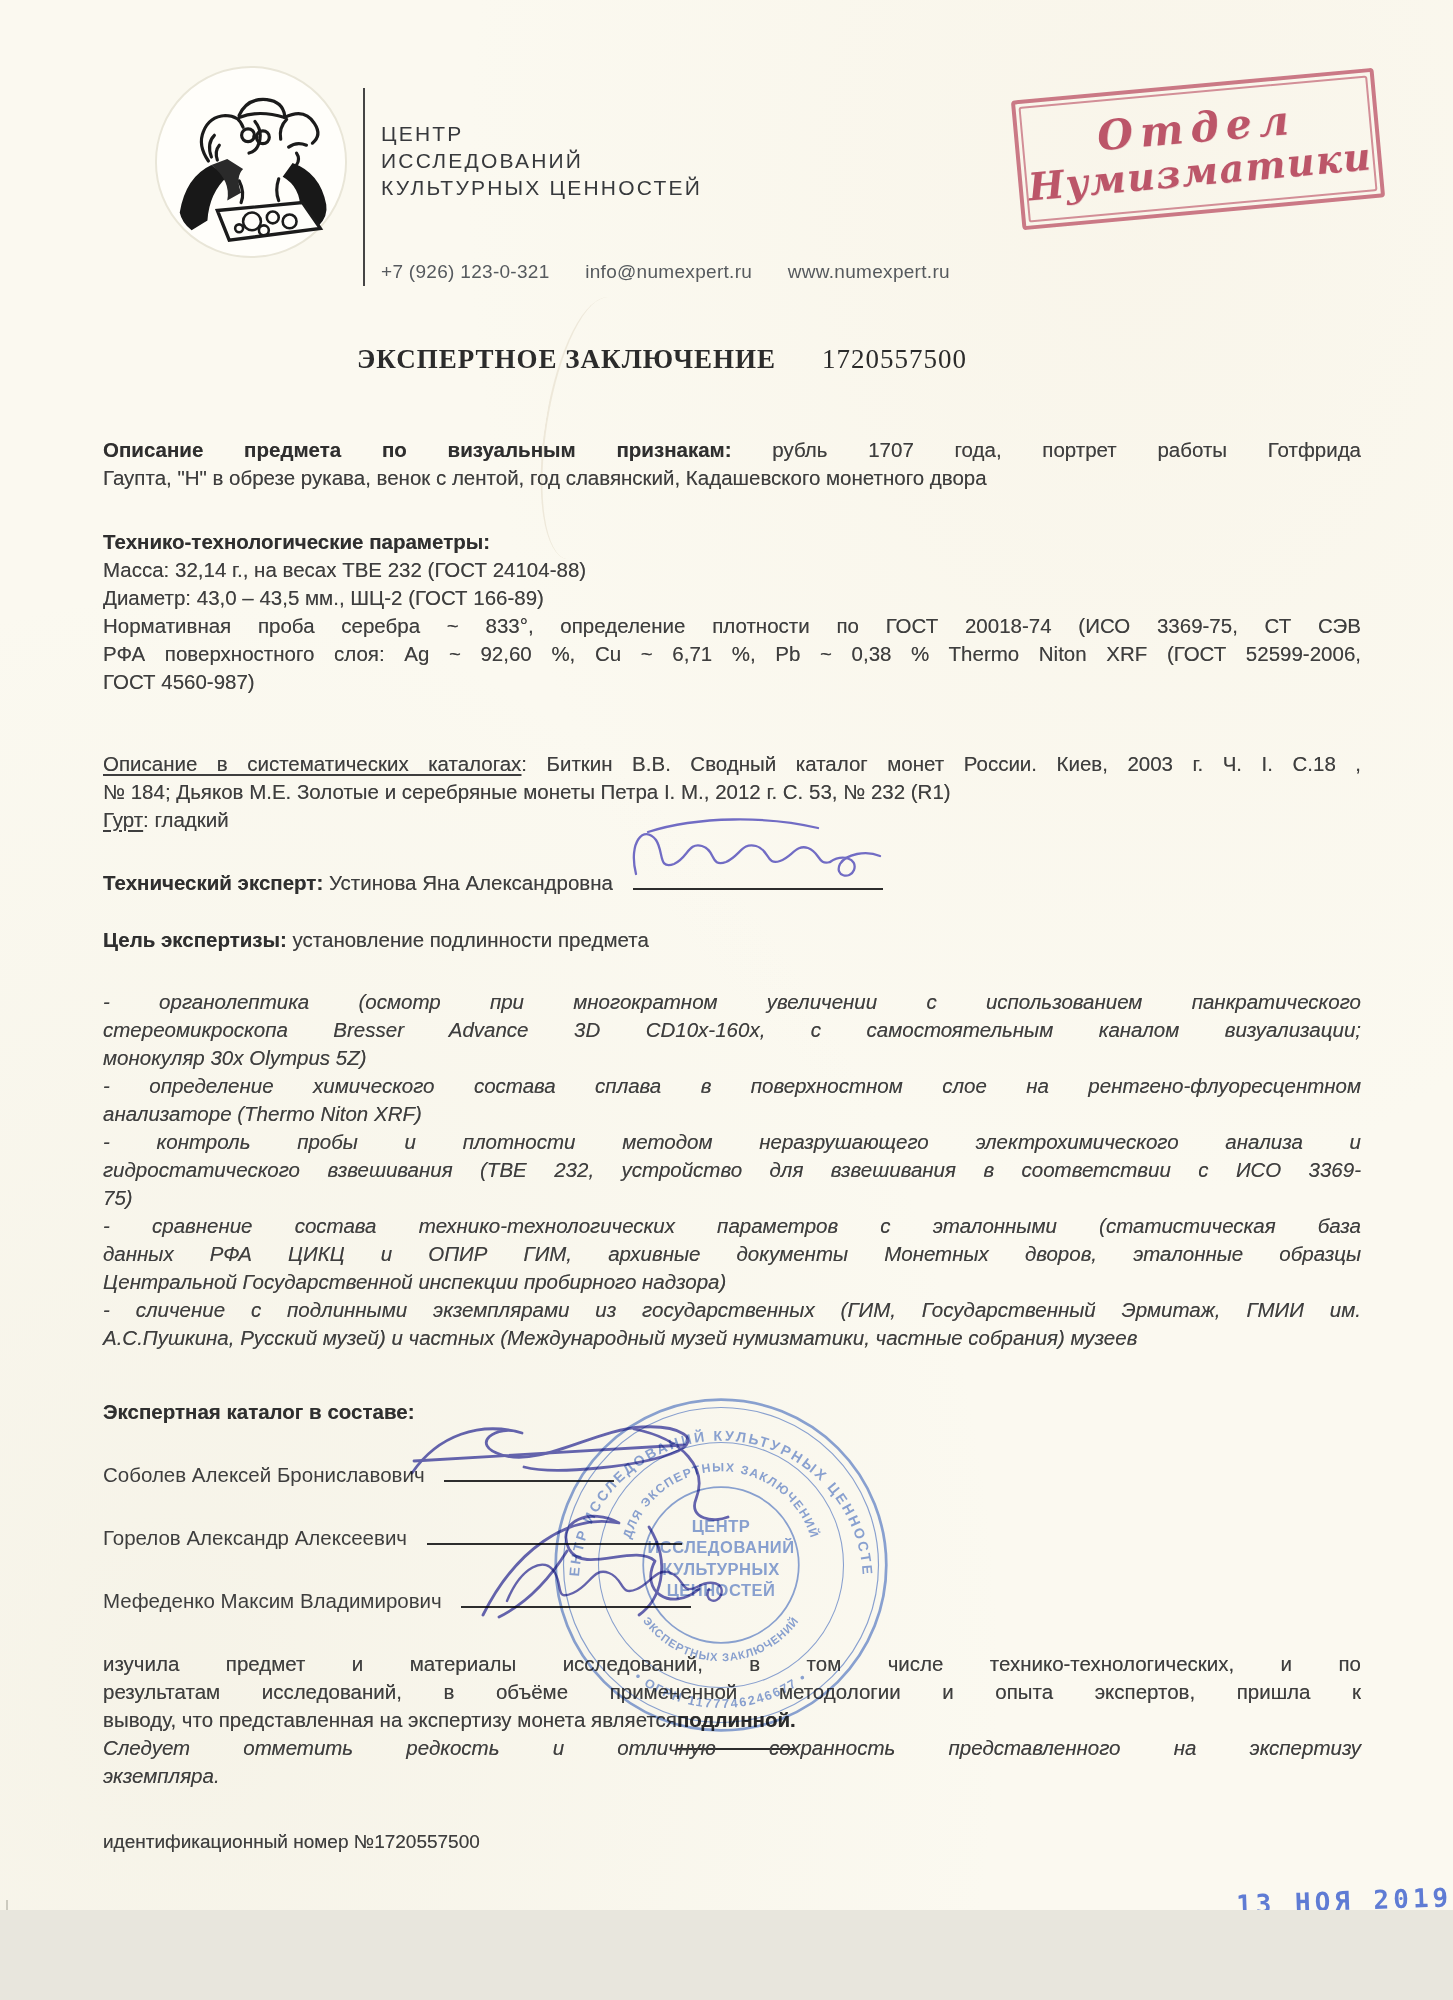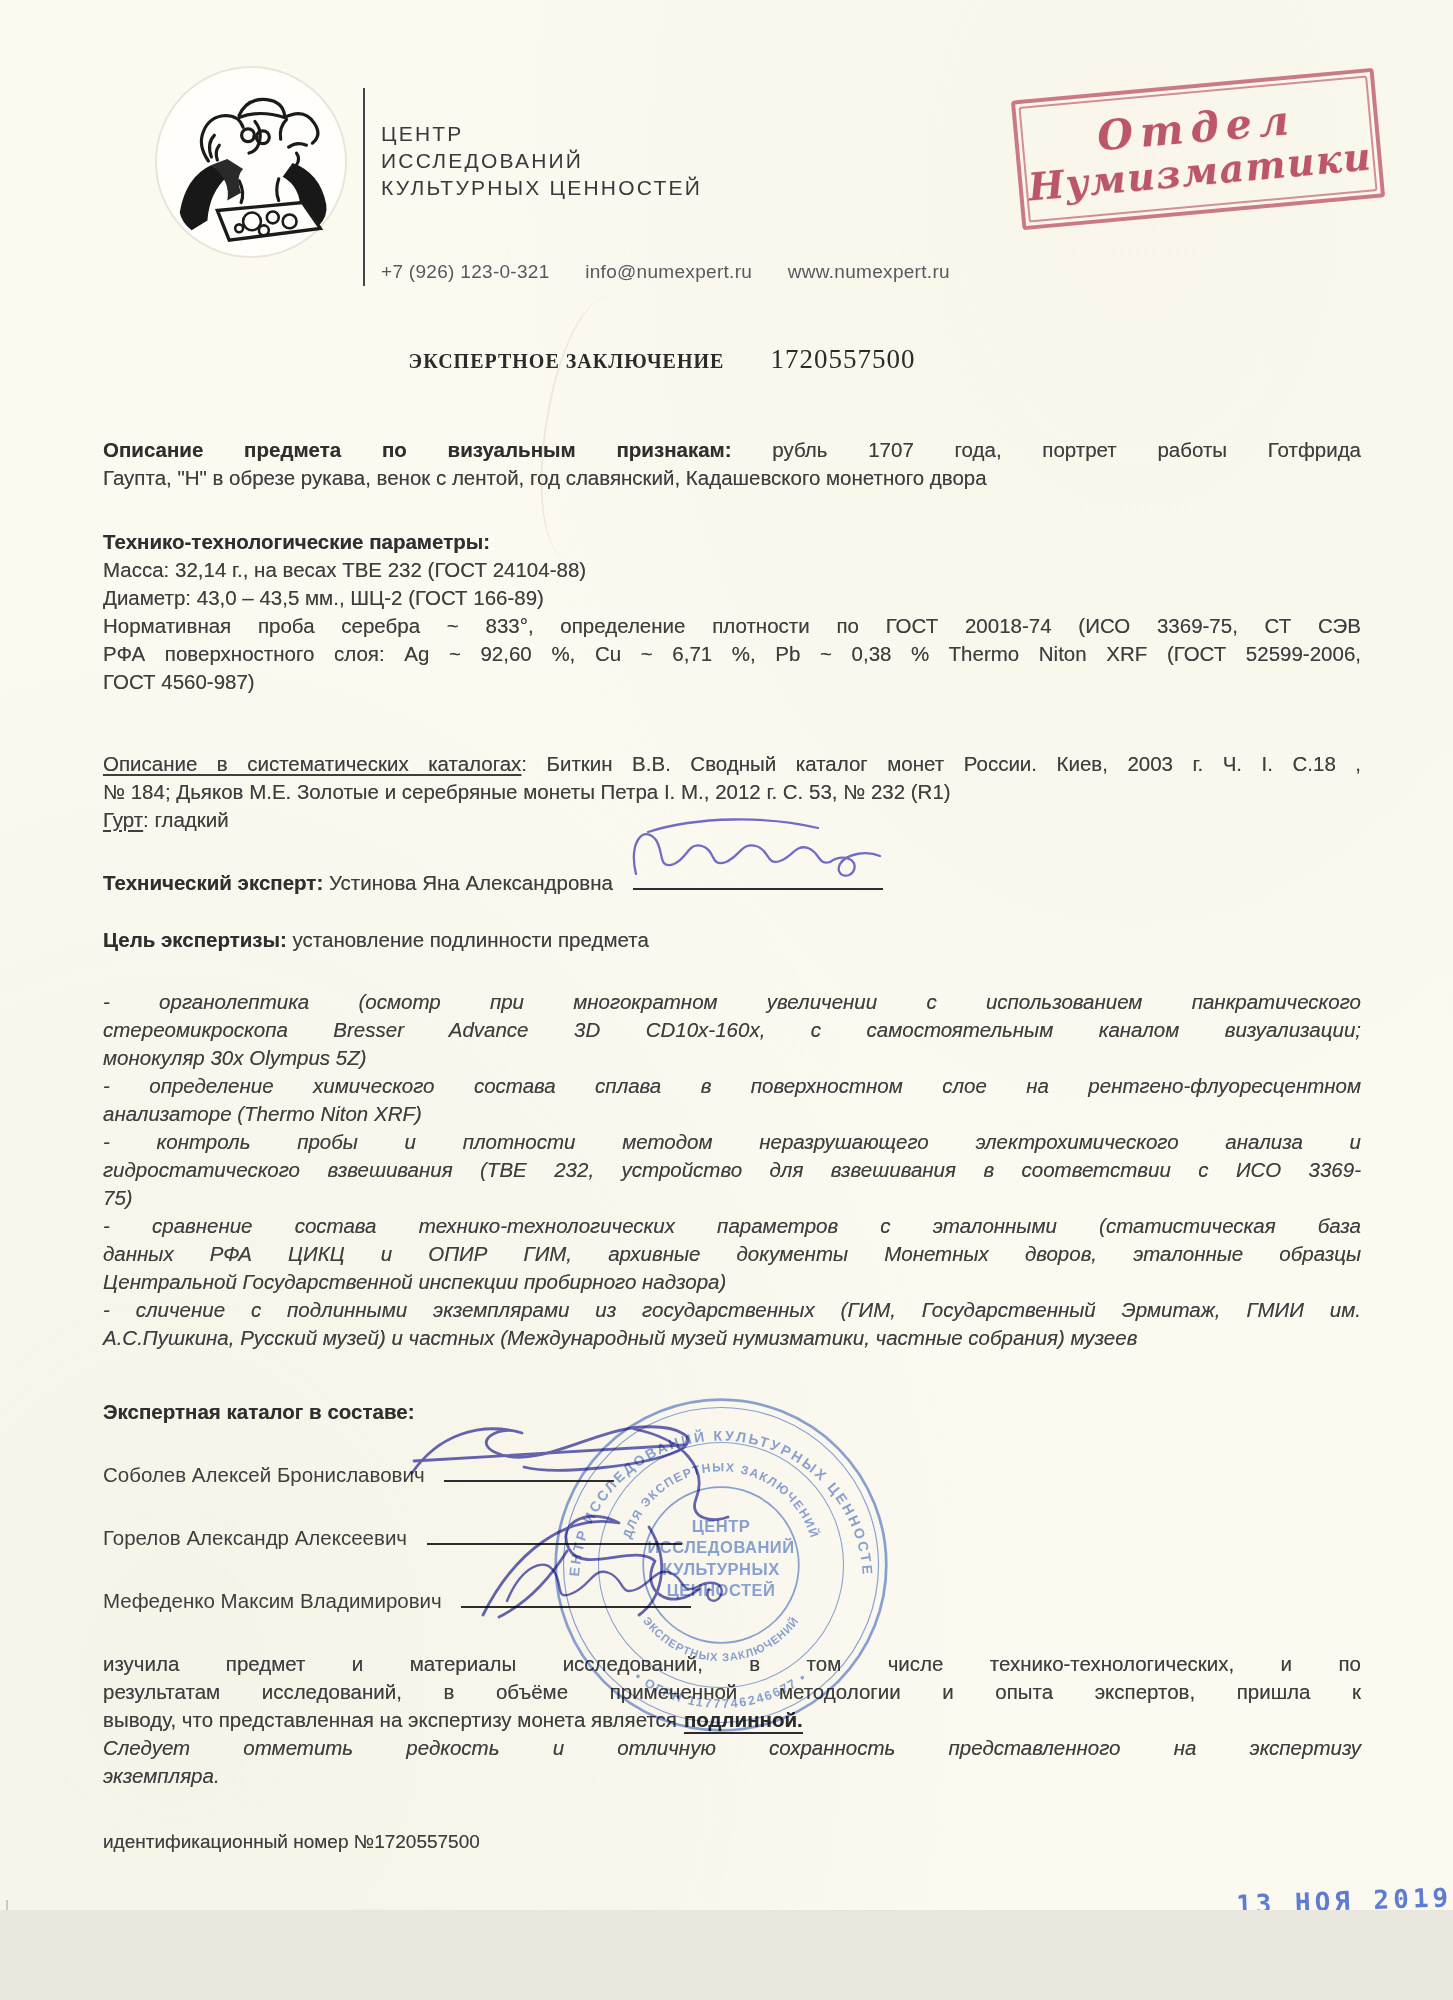--- a/index.html
+++ b/index.html
@@ -30,40 +30,40 @@
     transform:rotate(-5.2deg);border:4px solid rgba(184,73,95,.78);border-radius:4px;
     display:flex;flex-direction:column;align-items:center;justify-content:center;opacity:.93;}
   .dept-stamp::before{content:"";position:absolute;inset:3px;border:2px solid rgba(184,73,95,.65);border-radius:3px;}
   .dept-stamp .l1,.dept-stamp .l2{font-family:"DejaVu Serif", serif;font-style:italic;font-weight:700;
     color:#b84a60;line-height:1.1;text-shadow:.6px .6px 0 rgba(184,73,95,.25);}
   .dept-stamp .l1{font-size:41px;letter-spacing:7px;transform:rotate(.4deg);}
   .dept-stamp .l2{font-size:38px;letter-spacing:1.5px;}
   
   .title-row{position:absolute;left:103px;top:344px;width:1258px;padding-right:140px;box-sizing:content-box;
     text-align:center;font-family:"Liberation Serif", serif;color:#2b2b2b;width:1118px;}
-  .title-row .t{font-weight:700;font-size:20px;letter-spacing:1px;}
+  .title-row .t{font-weight:700;font-size:27px;letter-spacing:1px;}
   .title-row .n{font-weight:400;font-size:27px;margin-left:42px;letter-spacing:1px;margin-top:32px;}
   
   .sig-holder{display:inline-block;position:relative;height:24px;vertical-align:baseline;
     border-bottom:2.2px solid #2d2d2d;margin-left:14px;}
   .sig-holder svg{position:absolute;overflow:visible;}
   .sig-ink{fill:none;stroke:#4c4cae;stroke-width:2.8;stroke-linecap:round;stroke-linejoin:round;opacity:.85;}
   .member-row{position:absolute;left:103px;font-size:20.5px;line-height:28px;width:1258px;}
   
   .seal{position:absolute;left:546px;top:1390px;width:350px;height:350px;opacity:.8;
         mix-blend-mode:multiply;filter:blur(.4px);z-index:3;}
   .sig-layer{mix-blend-mode:multiply;z-index:4;}
   .date-stamp{position:absolute;left:1236px;top:1886px;font-family:"DejaVu Sans Mono", monospace;
     font-weight:700;font-size:26px;letter-spacing:4px;color:#4a6bd1;opacity:.88;transform:rotate(-2deg);}
   .scan-line{position:absolute;left:78px;top:1986px;width:1380px;height:4px;
     background:linear-gradient(to right, rgba(35,35,30,.92), rgba(80,80,70,.75));transform:rotate(-.28deg);}
   .edge-line{position:absolute;left:6px;top:1900px;width:2px;height:100px;background:rgba(150,150,140,.45);}
   .scan-curve{position:absolute;left:545px;top:295px;width:70px;height:265px;
     border-left:2px solid rgba(205,190,160,.28);border-radius:60% 0 0 60%/50% 0 0 50%;transform:rotate(9deg);}
-  .verdict{font-weight:700;color:#2c2c2c;border-bottom:2.2px solid #2c2c2c;padding-bottom:1px;margin-left:7px;}
+  .verdict{font-weight:700;color:#2c2c2c;border-bottom:2.2px solid #2c2c2c;padding-bottom:17px;}
   .registry{font-size:19px;line-height:31px;}
 </style>
 </head>
 <body>
 
 <div class="page">
 
   <svg class="logo" viewBox="0 0 200 200">
     <circle cx="100" cy="101" r="96" fill="#fffefa" stroke="#e9e6d8" stroke-width="2"></circle>
     <g fill="none" stroke="#1b1b1b" stroke-width="3.2" stroke-linecap="round" stroke-linejoin="round">

